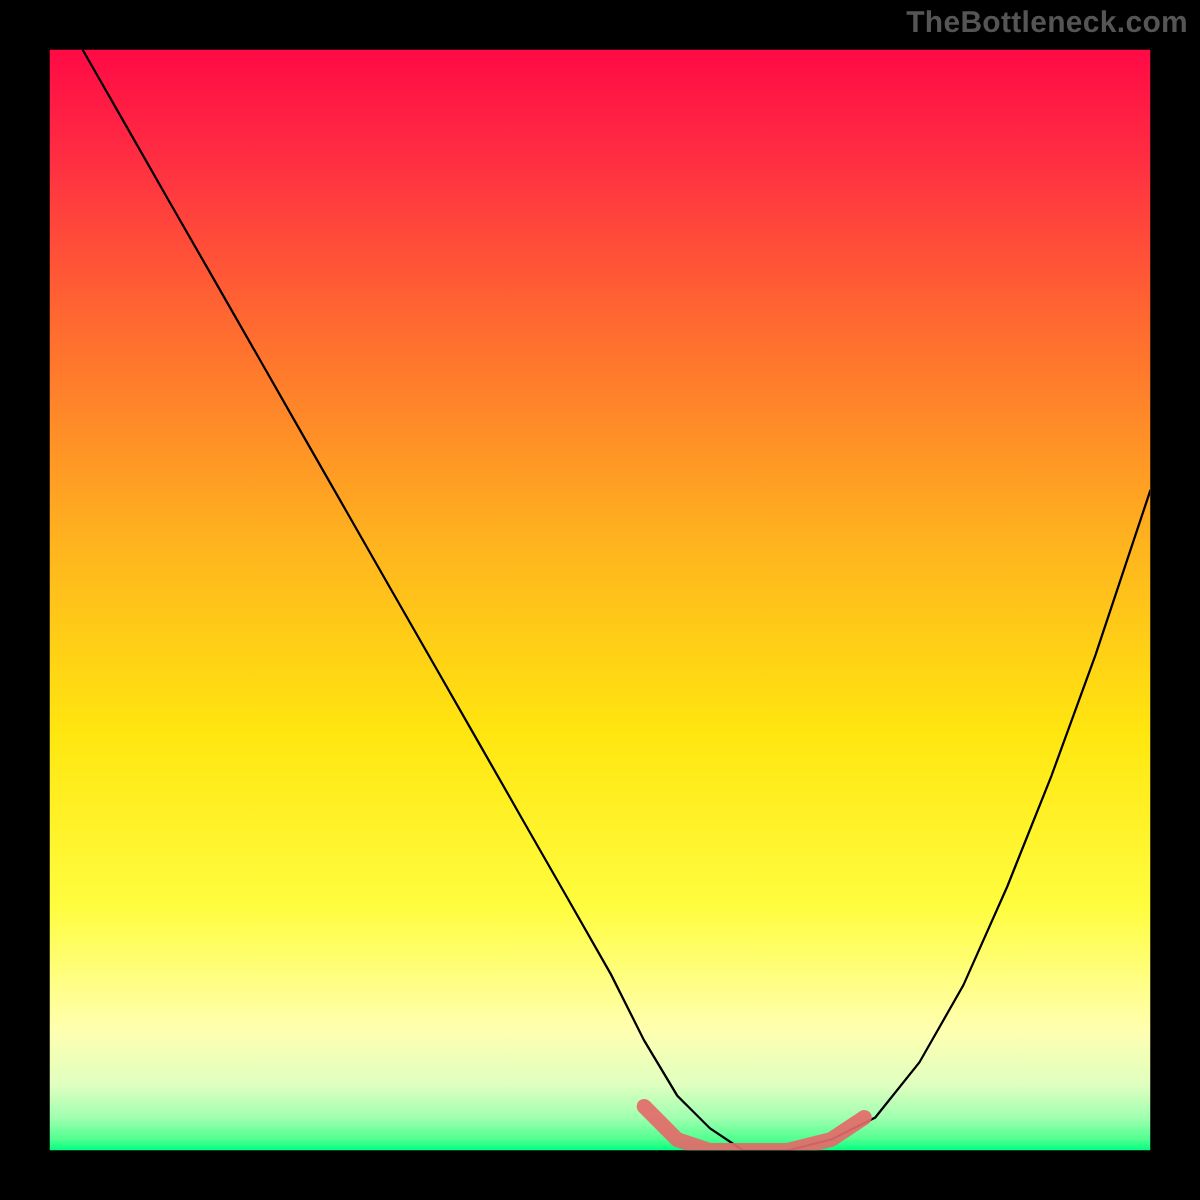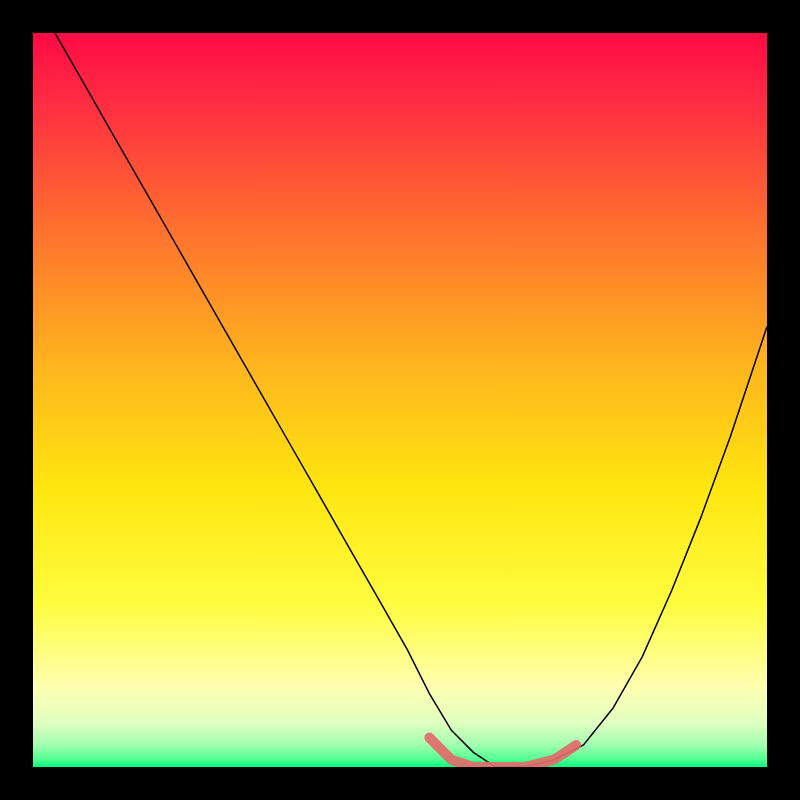--- a/index.html
+++ b/index.html
@@ -68,20 +68,21 @@
     stroke-width: 10;
     stroke-linecap: round;
     stroke-linejoin: round;
     opacity: 0.92;
   }
 </style>
 </head>
 <body>
 
 <div class="frame">
+  <div class="watermark">TheBottleneck.com</div>
 
   <div class="plot">
     <div class="gradient-bg"></div>
 
     <svg class="curve" viewBox="0 0 734 734" preserveAspectRatio="none">
       <path class="curve-line" d="M0.0 -36.7 L22.0 0.0 L51.4 51.4 L80.7 102.8 L110.1 154.1 L139.5 205.5 L168.8 256.9 L198.2 308.3 L227.5 359.7 L256.9 411.0 L286.3 462.4 L315.6 513.8 L345.0 565.2 L374.3 616.6 L396.4 660.6 L418.4 697.3 L440.4 719.3 L462.4 734.0 L491.8 734.0 L521.1 726.7 L550.5 712.0 L579.9 675.3 L609.2 623.9 L638.6 557.8 L667.9 484.4 L697.3 403.7 L734.0 293.6"></path>
       <path class="sweet-spot" d="M396.4 704.6 L418.4 726.7 L440.4 734.0 L462.4 734.0 L491.8 734.0 L521.1 726.7 L543.2 712.0"></path>
     </svg>
   </div>
 </div>

